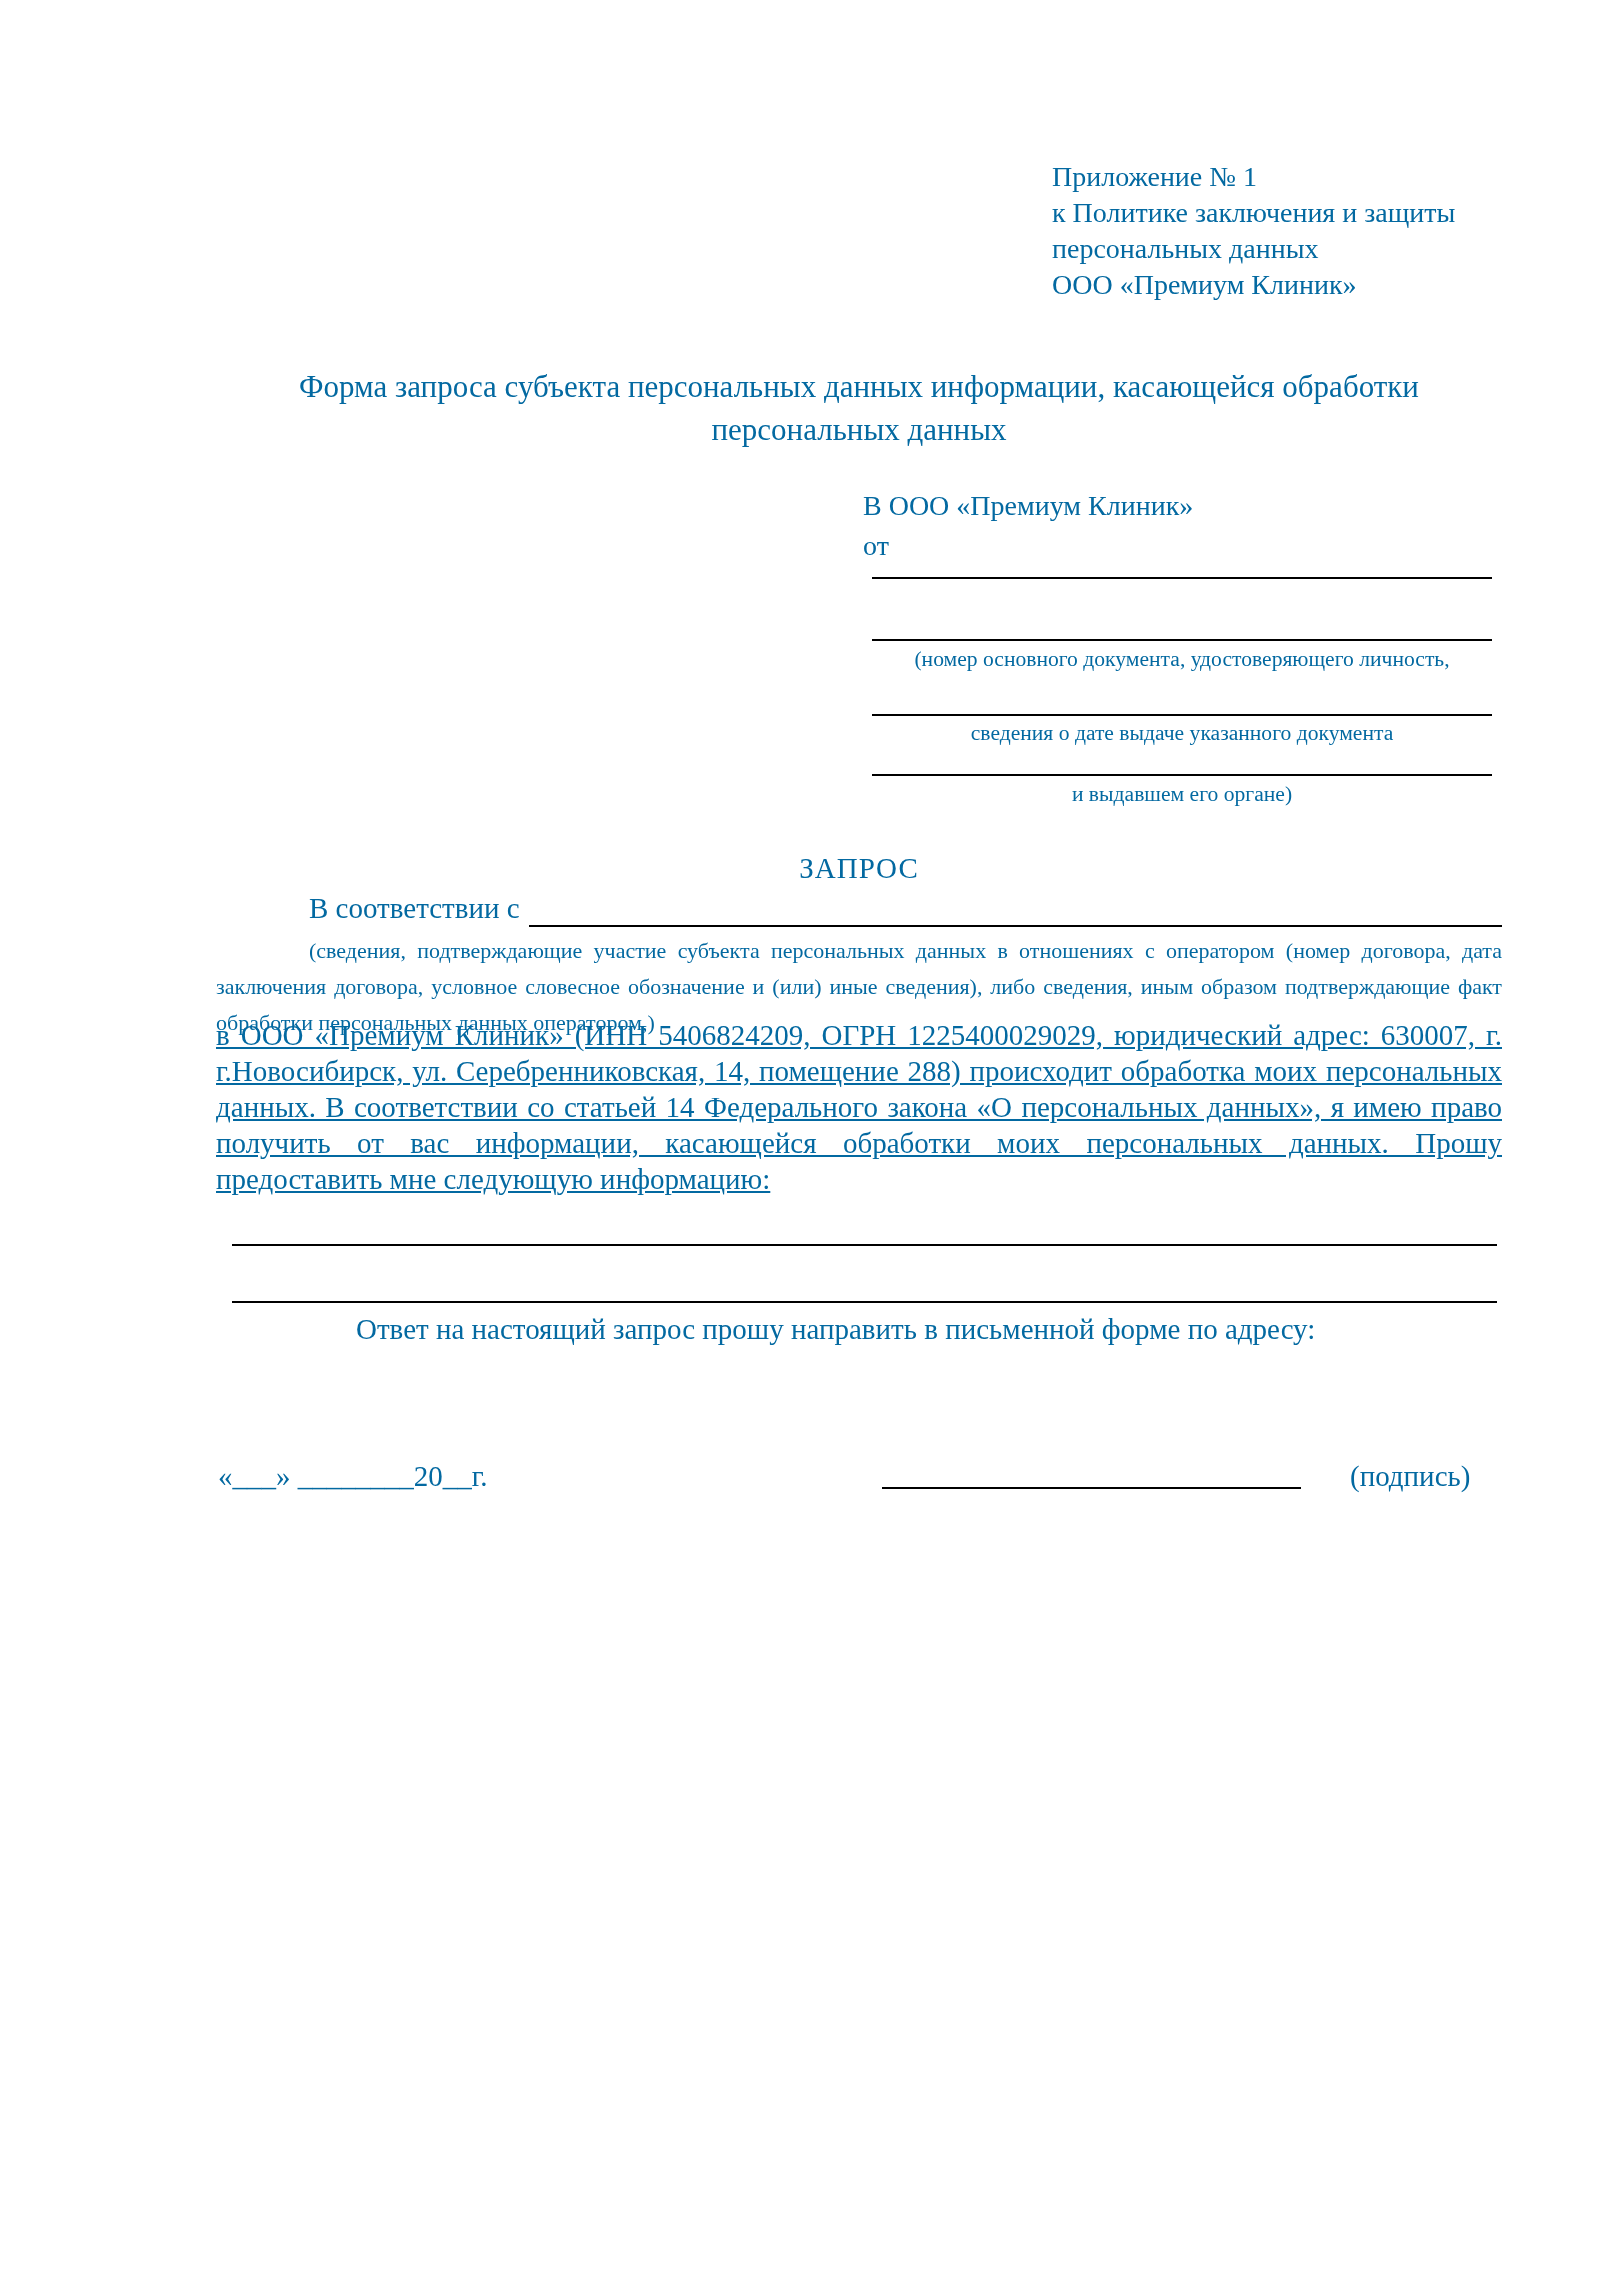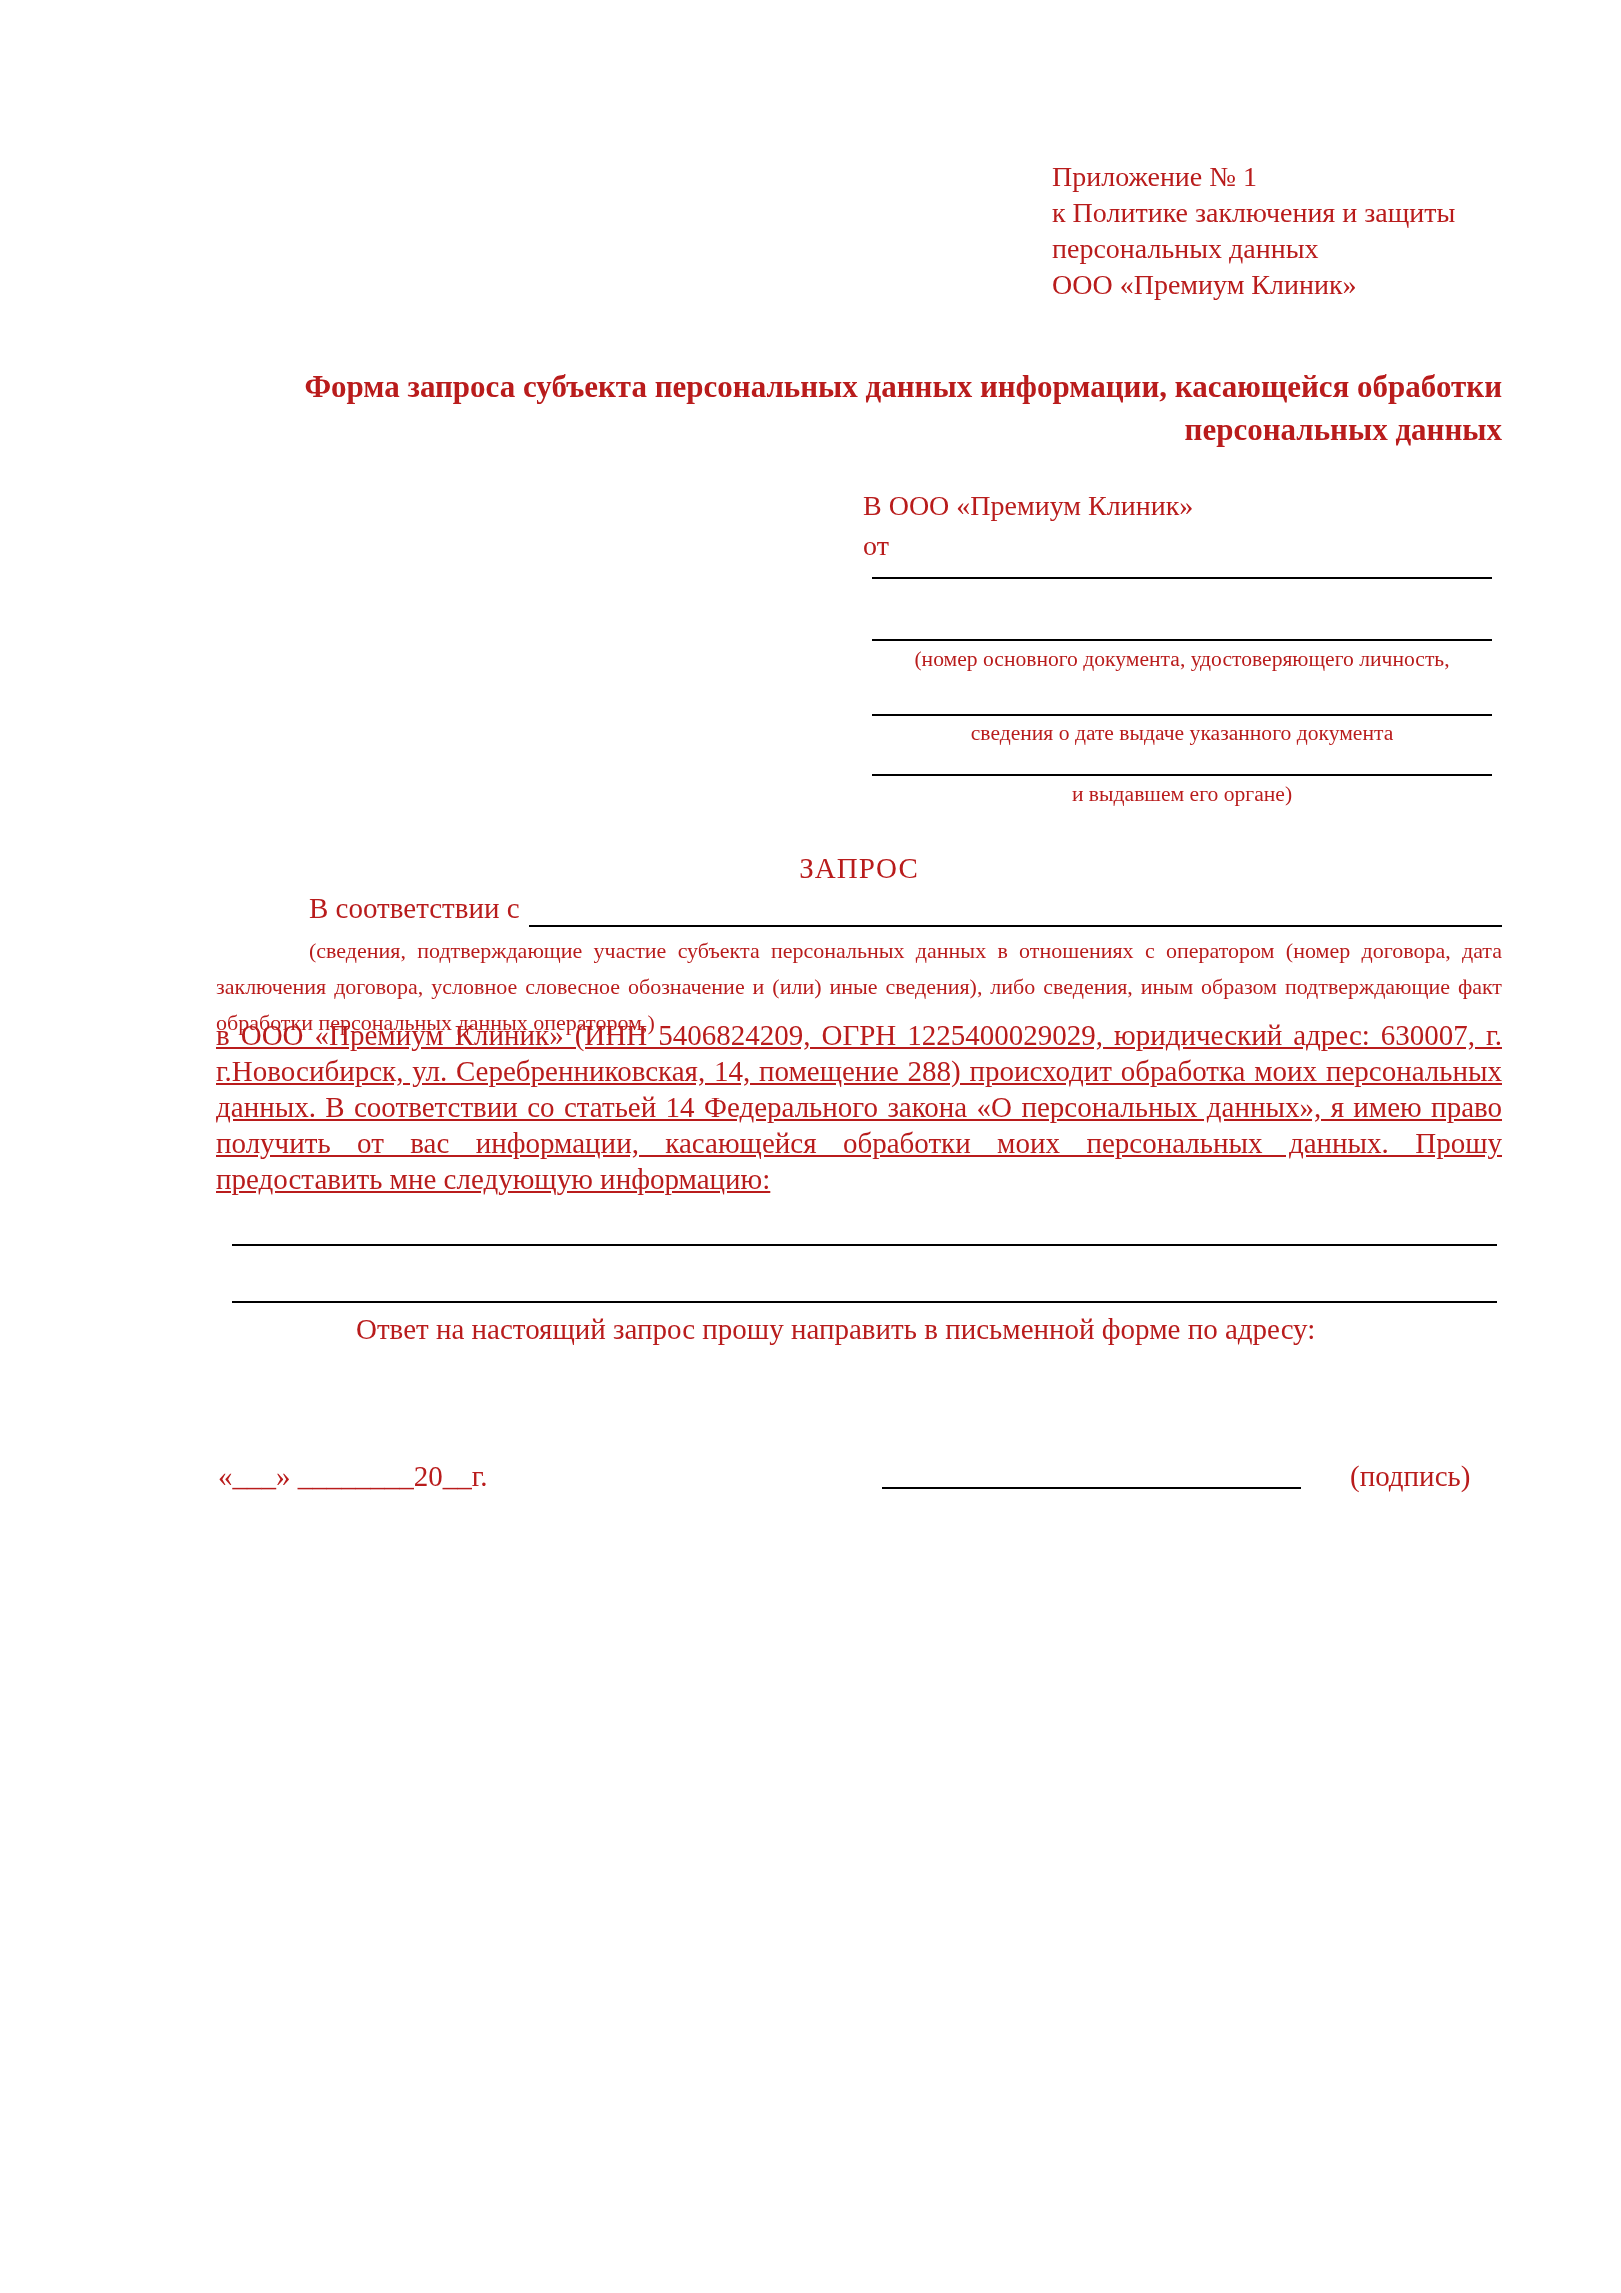--- a/index.html
+++ b/index.html
@@ -3,35 +3,35 @@
 <meta charset="utf-8">
 <style>
   html, body { margin: 0; padding: 0; background: #808080; }
   .page {
     position: relative;
     width: 1621px;
     height: 2294px;
     margin: 0 auto;
     background: #ffffff;
     font-family: "Liberation Serif", "DejaVu Serif", serif;
-    color: #b91c1c;
+    color: #0369a1;
     overflow: hidden;
   }
   .abs { position: absolute; }
 
   .appendix {
     left: 1052px; top: 159px;
     font-size: 28px; line-height: 36px;
     white-space: nowrap;
   }
 
   .title {
     left: 216px; top: 365px; width: 1286px;
-    text-align: right;
-    font-weight: bold;
+    text-align: center;
+    font-weight: normal;
     font-size: 31px; line-height: 43px;
   }
 
   .recipient-org { left: 863px; top: 490px; font-size: 28px; white-space: nowrap; }
   .from-label    { left: 863px; top: 530px; font-size: 28px; }
 
   .field-line {
     left: 872px; width: 620px; height: 0;
     border-bottom: 2.9px solid #000;
   }

